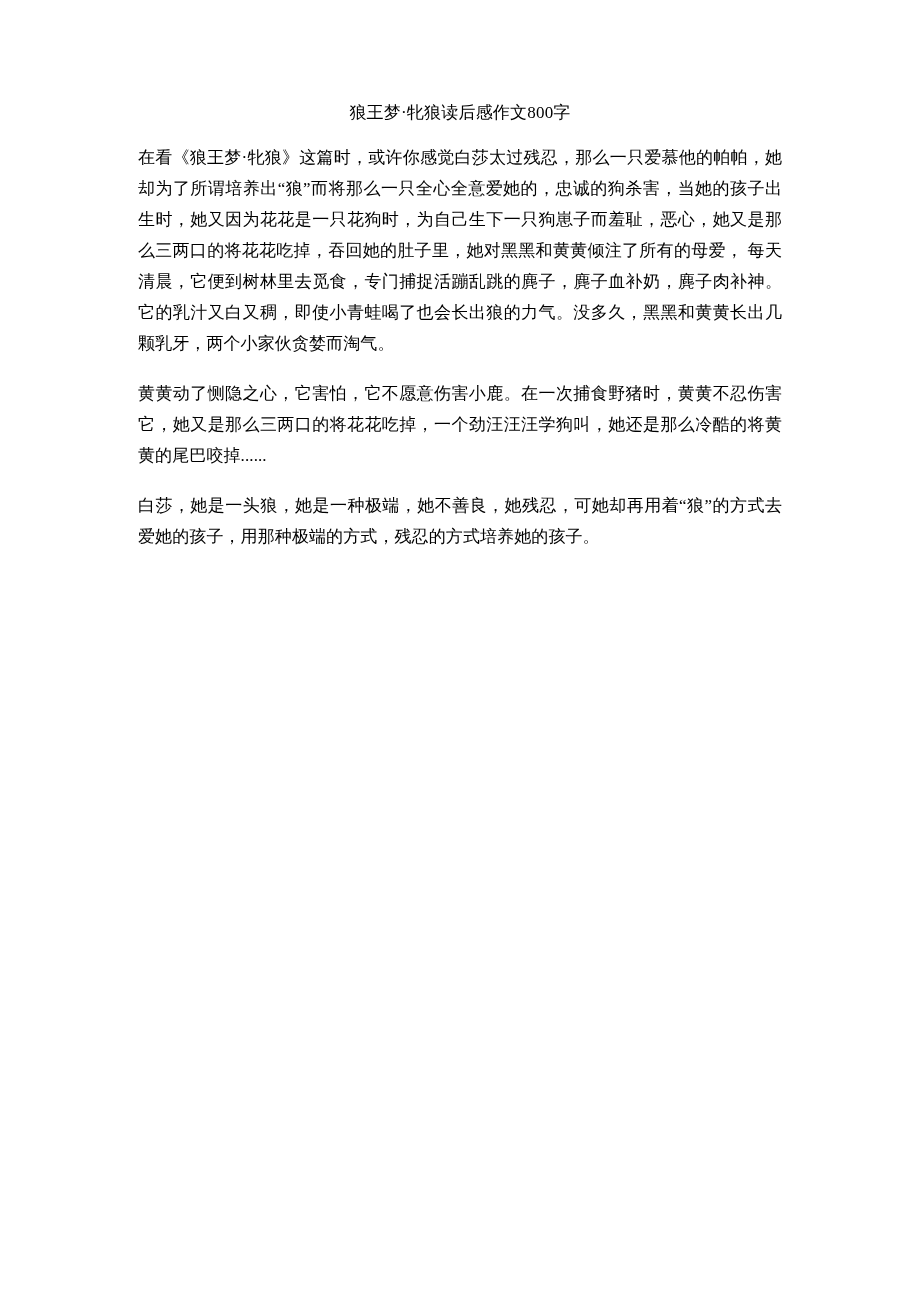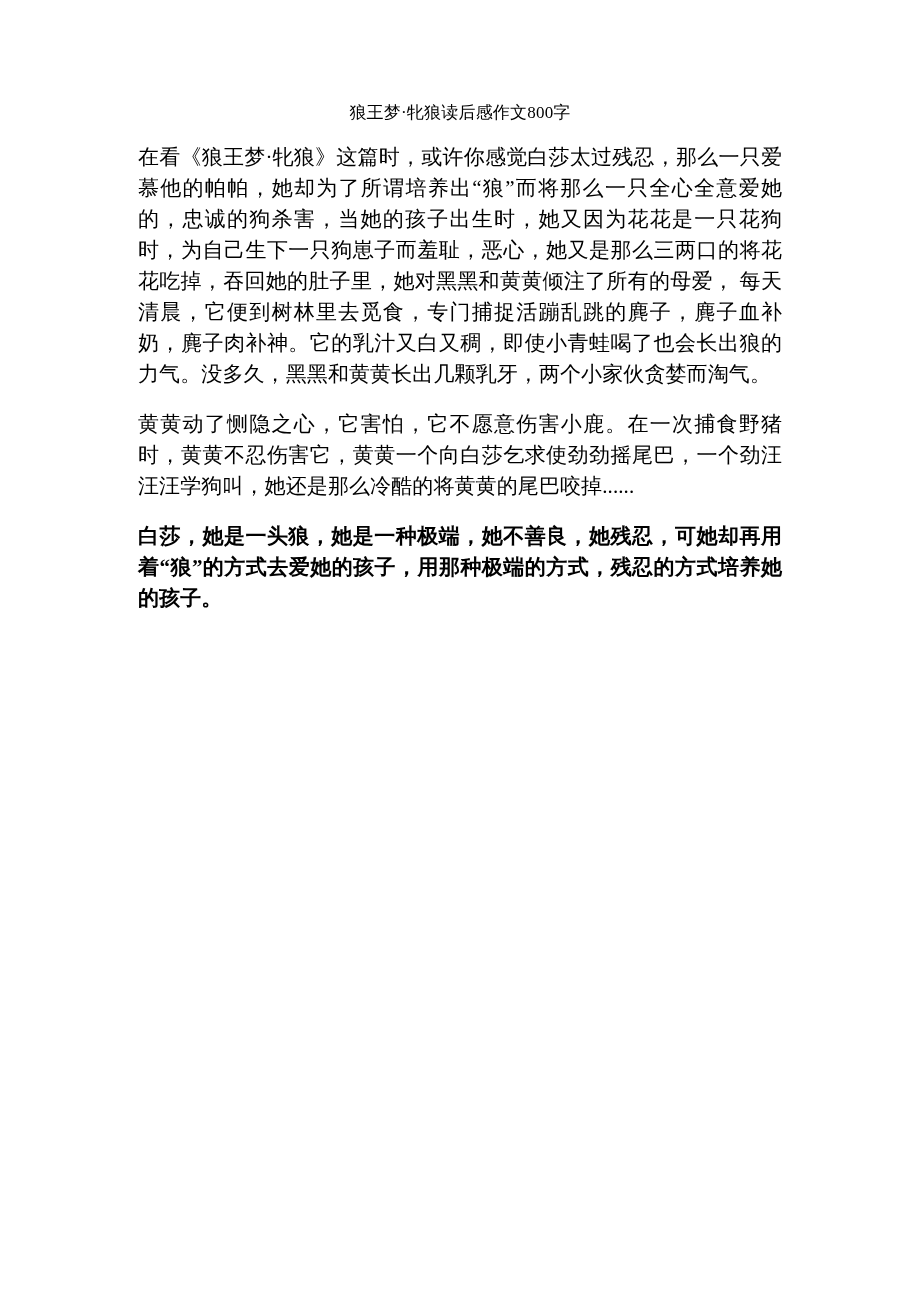--- a/index.html
+++ b/index.html
@@ -25,34 +25,33 @@
   .doc-title {
     text-align: center;
     font-size: 17px;
     line-height: 26px;
     font-weight: normal;
     margin: 0 0 16px 0;
     letter-spacing: 0.2px;
   }
   .doc-body p {
     margin: 0 0 19px 0;
-    font-size: 21px;
+    font-size: 17px;
     line-height: 31px;
     text-align: justify;
     text-justify: inter-ideograph;
     letter-spacing: 0.1px;
   }
   .doc-body p:last-child {
     margin-bottom: 2px;
-    font-weight: bold;
   }
 </style>
 </head>
 <body>
 
 <div class="page">
   <h1 class="doc-title">狼王梦·牝狼读后感作文800字</h1>
   <div class="doc-body">
     <p>在看《狼王梦·牝狼》这篇时，或许你感觉白莎太过残忍，那么一只爱慕他的帕帕，她却为了所谓培养出“狼”而将那么一只全心全意爱她的，忠诚的狗杀害，当她的孩子出生时，她又因为花花是一只花狗时，为自己生下一只狗崽子而羞耻，恶心，她又是那么三两口的将花花吃掉，吞回她的肚子里，她对黑黑和黄黄倾注了所有的母爱， 每天清晨，它便到树林里去觅食，专门捕捉活蹦乱跳的麂子，麂子血补奶，麂子肉补神。它的乳汁又白又稠，即使小青蛙喝了也会长出狼的力气。没多久，黑黑和黄黄长出几颗乳牙，两个小家伙贪婪而淘气。</p>
-    <p>黄黄动了恻隐之心，它害怕，它不愿意伤害小鹿。在一次捕食野猪时，黄黄不忍伤害它，黄黄一个向白莎乞求使劲劲摇尾巴，一个劲汪汪汪学狗叫，她还是那么冷酷的将黄黄的尾巴咬掉......</p>
+    <p>黄黄动了恻隐之心，它害怕，它不愿意伤害小鹿。在一次捕食野猪时，黄黄不忍伤害它，她又是那么三两口的将花花吃掉，一个劲汪汪汪学狗叫，她还是那么冷酷的将黄黄的尾巴咬掉......</p>
     <p>白莎，她是一头狼，她是一种极端，她不善良，她残忍，可她却再用着“狼”的方式去爱她的孩子，用那种极端的方式，残忍的方式培养她的孩子。</p>
   </div>
 </div>
 
 </body></html>

